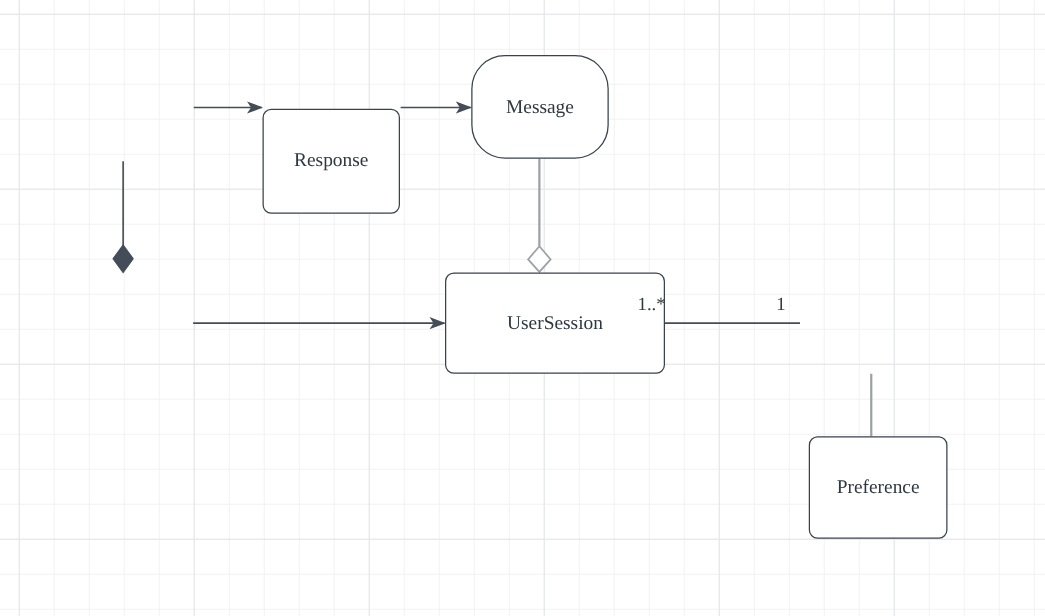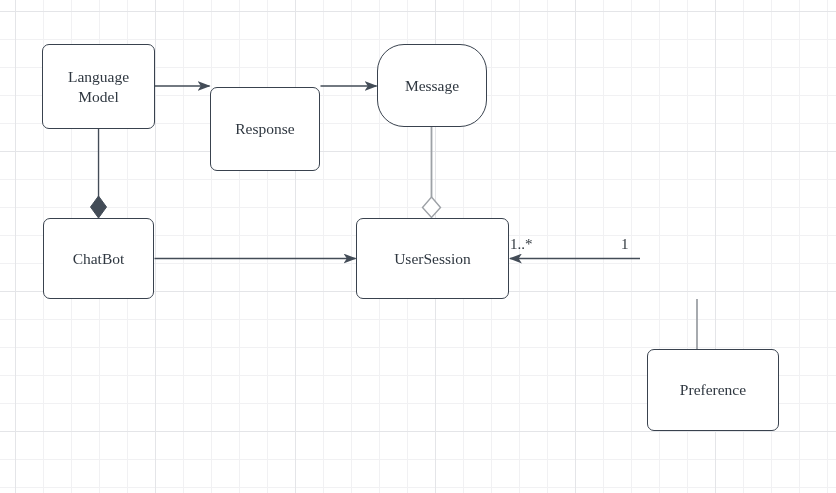--- a/index.html
+++ b/index.html
@@ -86,42 +86,36 @@
     <line class="edge-light hit" x1="431.5" y1="127" x2="431.5" y2="197"></line>
     <polygon class="diamond-hollow" points="431.5,197 440.5,207.5 431.5,217.5 422.5,207.5"></polygon>
 
     <line class="edge-dark hit" x1="154.5" y1="258.5" x2="355.5" y2="258.5" marker-end="url(#arrow)"></line>
 
     <line class="edge-dark hit" x1="640" y1="258.5" x2="510" y2="258.5" marker-end="url(#arrow)"></line>
 
     <line class="edge-light hit" x1="697" y1="299" x2="697" y2="349"></line>
   </svg>
 
-  <div class="node" style="left:42px; top:44px; width:113px; height:85px;">
-    <span class="label narrow">Language Model</span>
-  </div>
 
   <div class="node" style="left:210px; top:43px; width:110px; height:84px;margin-top:44px;">
     <span class="label">Response</span>
   </div>
 
   <div class="node" style="left:377px; top:44px; width:110px; height:83px;border-radius:27px;">
     <span class="label">Message</span>
   </div>
 
-  <div class="node" style="left:43px; top:218px; width:111px; height:81px;">
-    <span class="label">ChatBot</span>
-  </div>
 
-  <div class="node" style="left:356px; top:218px; width:153px; height:81px;">
+  <div class="node" style="left:356px; top:218px; width:176px; height:81px;">
     <span class="label">UserSession</span>
   </div>
 
 
-  <div class="node" style="left:647px; top:349px; width:132px; height:82px;">
+  <div class="node" style="left:647px; top:349px; width:111px; height:82px;">
     <span class="label">Preference</span>
   </div>
 
   <div class="edge-label" style="left:510px; top:236px;">1..*</div>
 
   <div class="edge-label" style="left:621px; top:236px;">1</div>
 
 </div>
 
 </body></html>

